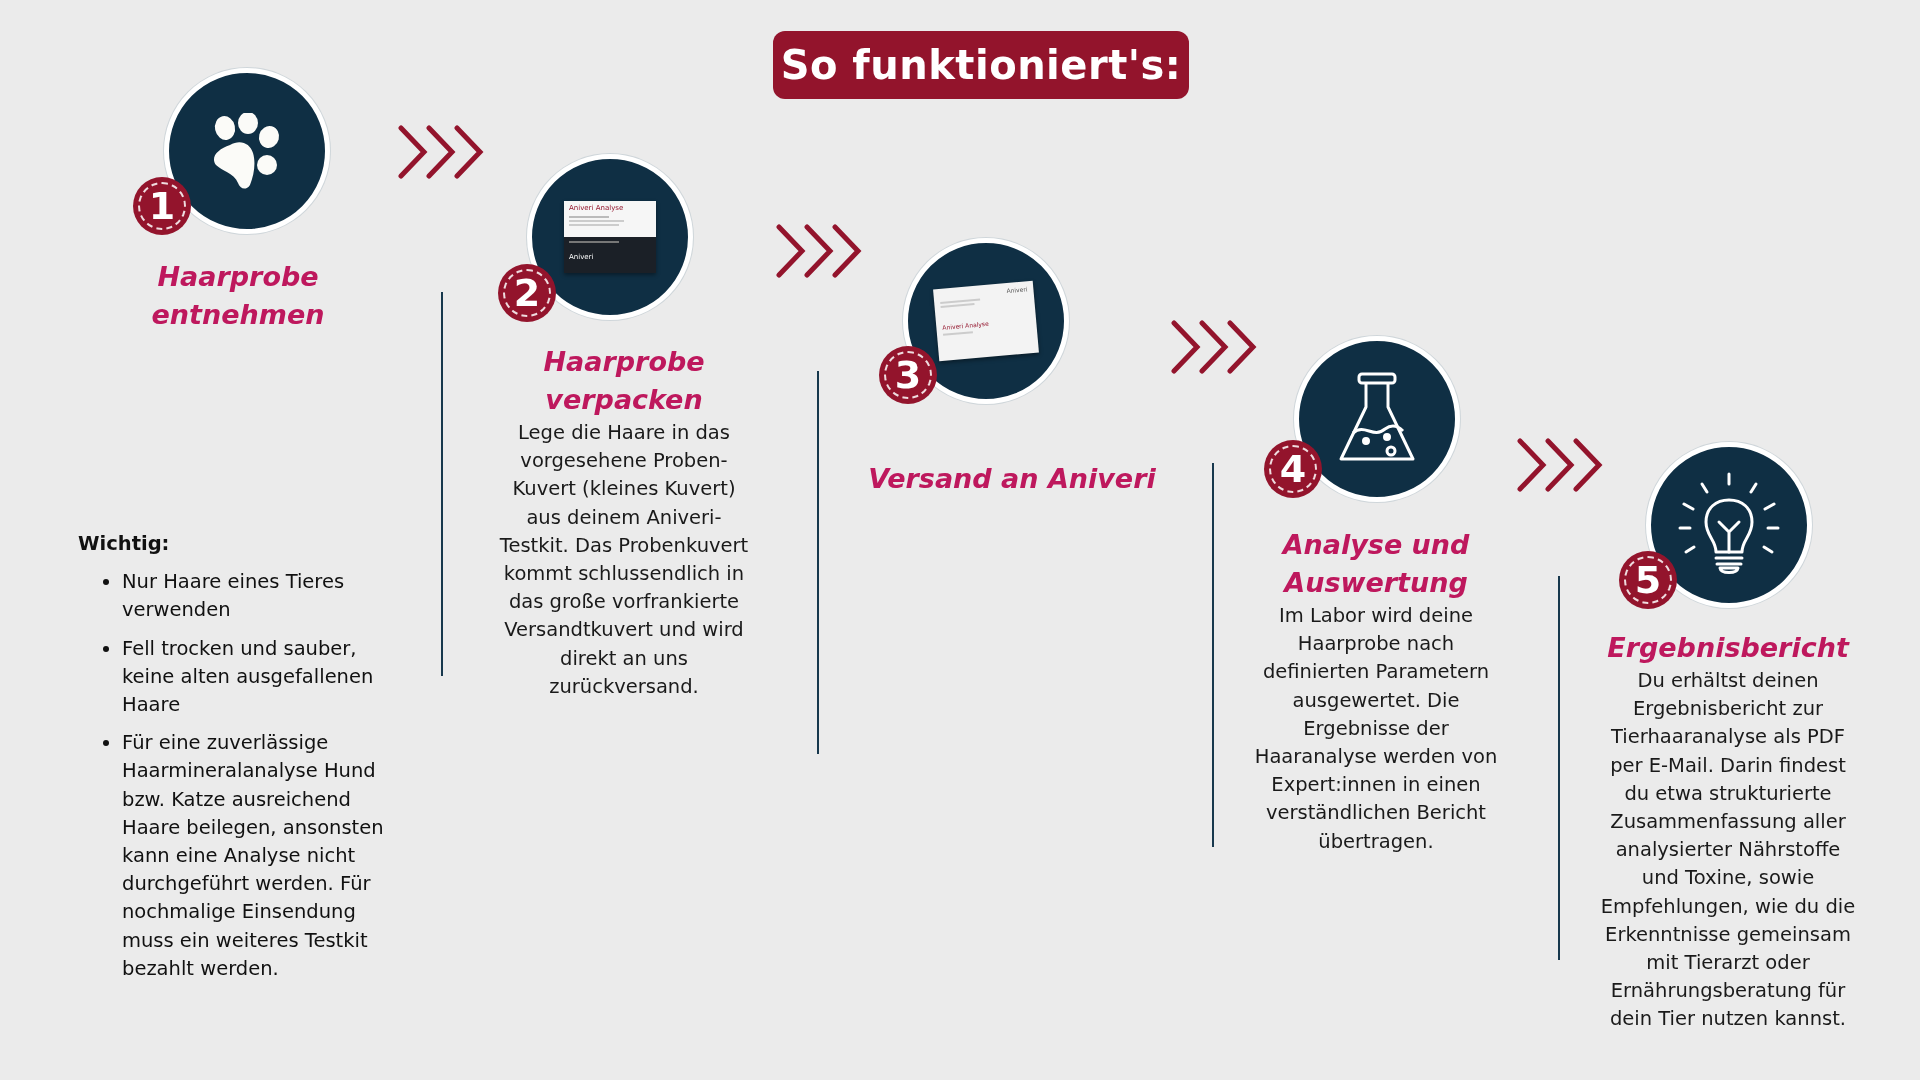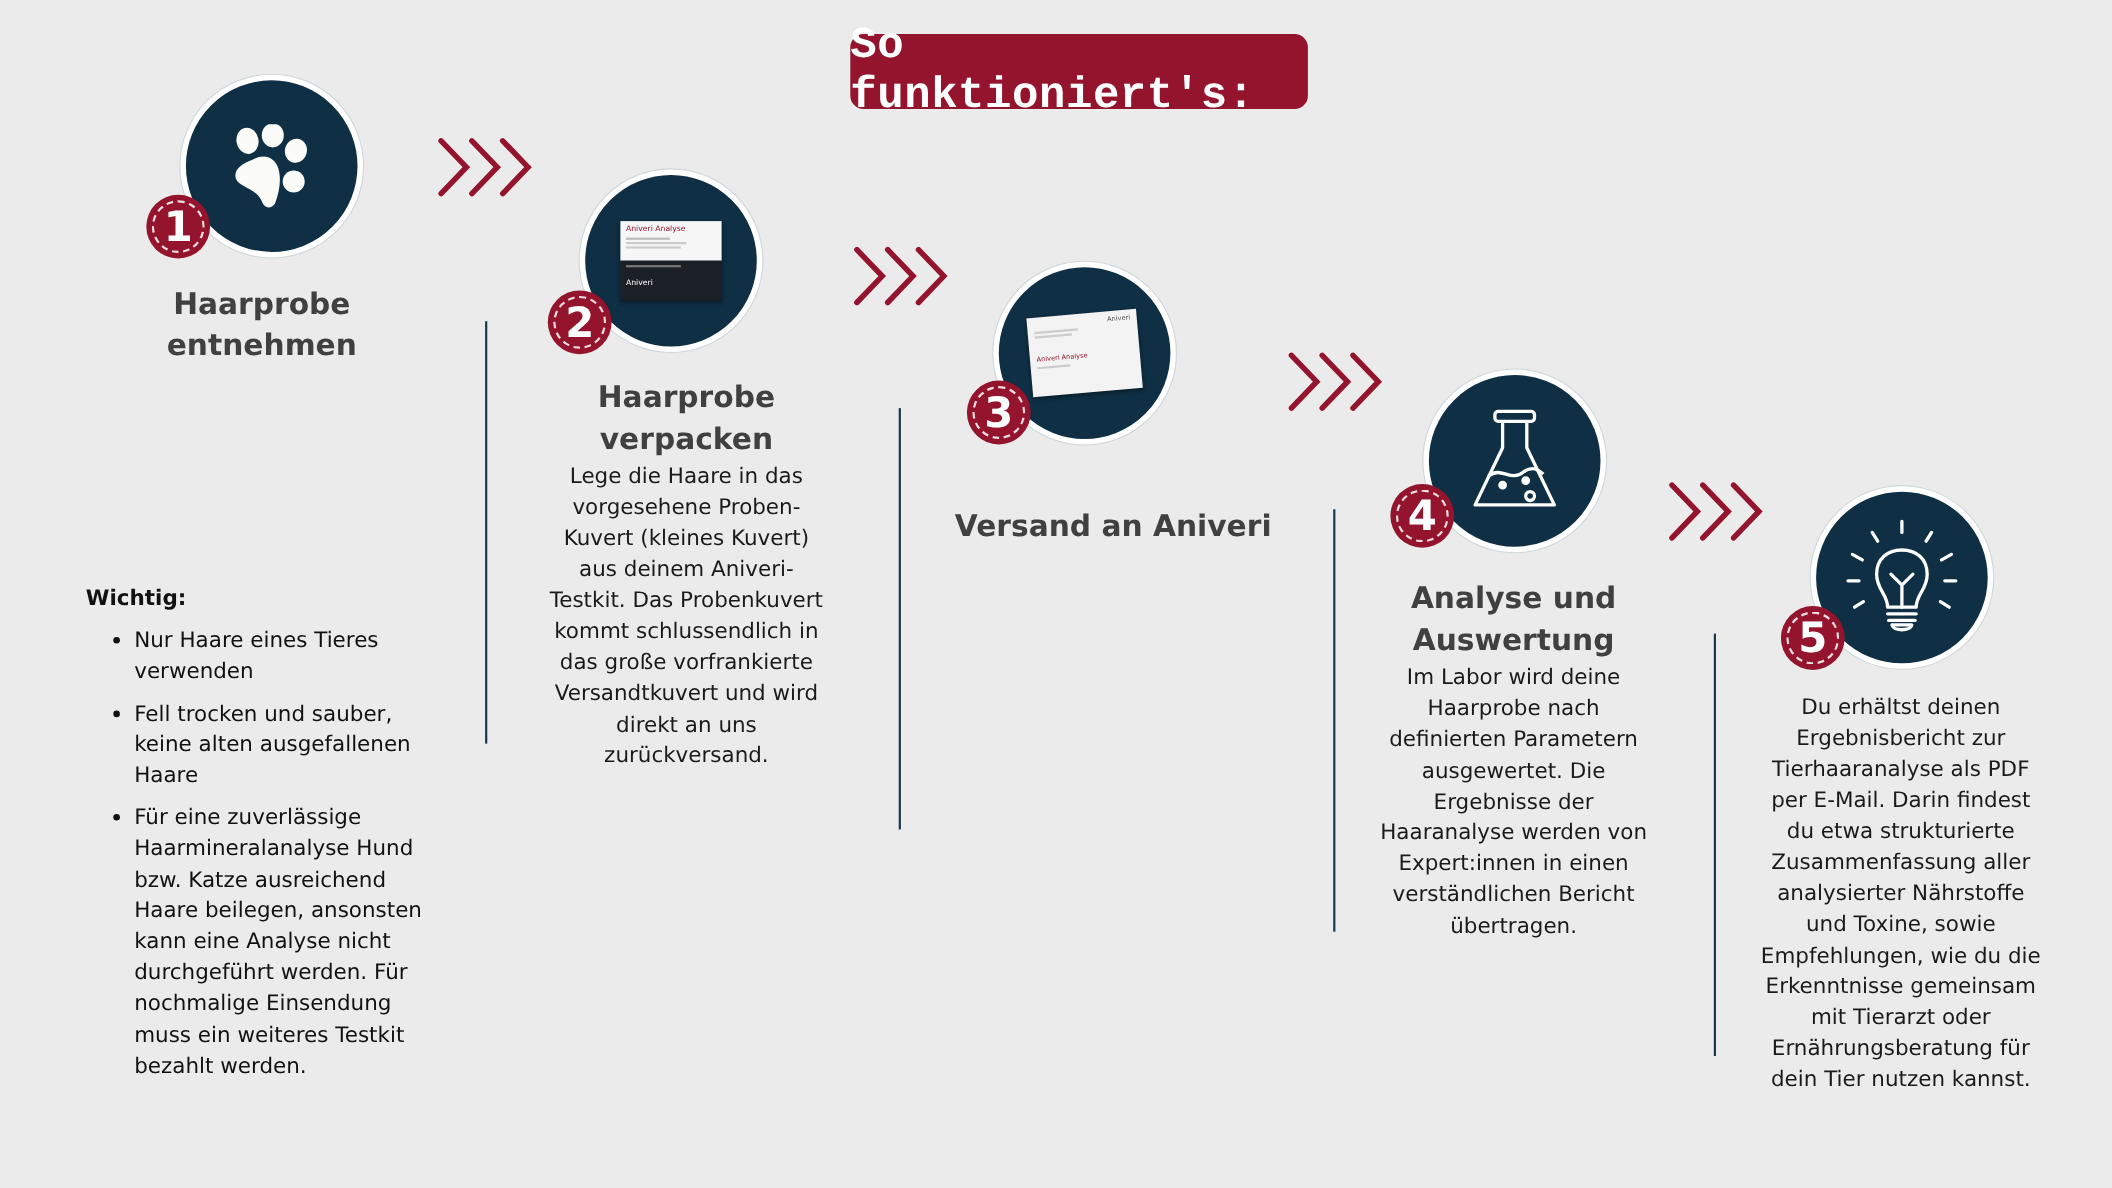--- a/index.html
+++ b/index.html
@@ -5,21 +5,21 @@
   html, body { margin:0; padding:0; }
   body {
     width:1920px; height:1080px; overflow:hidden; position:relative;
     background:#ebebeb;
     font-family:"DejaVu Sans","Liberation Sans",sans-serif;
     color:#111;
   }
   .title-box {
     position:absolute; left:773px; top:31px; width:416px; height:68px;
     background:#93142c; border-radius:12px;
-    display:flex; align-items:center; justify-content:center;font-family:Liberation Mono, monospace;
+    display:flex; align-items:center; justify-content:center;
   }
   .title-box span {
     color:#fff; font-weight:bold; font-size:40px; letter-spacing:0.5px;
   }
   .circle {
     position:absolute; width:166px; height:166px; border-radius:50%;
     background:#0f2f44; border:5px solid #fff; box-sizing:border-box;
     box-shadow:0 0 0 1px #cfd6da;
     display:flex; align-items:center; justify-content:center; overflow:hidden;
   }
@@ -32,21 +32,21 @@
     content:""; position:absolute; inset:5px; border-radius:50%;
     border:2px dashed rgba(255,255,255,0.85);
   }
   .badge span {
     position:relative; color:#fff; font-weight:bold; font-size:38px; line-height:1;
   }
   .chev { position:absolute; width:86px; height:54px; }
   .divider { position:absolute; width:2px; background:#17384d; }
   .col { position:absolute; text-align:center; }
   .col h2 {
-    margin:0; font-size:27px; font-weight:bold; line-height:38px; color:#404040;
+    margin:0; font-size:27px; font-weight:bold; line-height:38px; color:#be185d;font-style:italic;
   }
   .col p {
     margin:0; font-size:19.5px; line-height:28.2px; color:#1a1a1a;
   }
   .wichtig {
     position:absolute; left:78px; top:530px; width:340px; text-align:left;
     font-size:19.5px; line-height:28.2px;
   }
   .wichtig b { display:block; font-size:19.5px; }
   .wichtig ul { margin:0; padding:0 0 0 34px; }
@@ -231,20 +231,23 @@
       <line x1="43" y1="94" x2="67" y2="94"></line>
       <path d="M46,98 H64 C63,104 47,104 46,98 Z"></path>
     </g>
   </svg>
 </div>
 <div class="badge" style="left:1619px;top:551px;">
   <span>5</span>
 </div>
 
 <div class="col" style="left:1573px;top:629px;width:310px;">
+  <h2>
+    <span>Ergebnisbericht</span>
+  </h2>
   <p>
     <span>Du erhältst deinen</span><br>
     <span>Ergebnisbericht zur</span><br>
     <span>Tierhaaranalyse als PDF</span><br>
     <span>per E-Mail. Darin findest</span><br>
     <span>du etwa strukturierte</span><br>
     <span>Zusammenfassung aller</span><br>
     <span>analysierter Nährstoffe</span><br>
     <span>und Toxine, sowie</span><br>
     <span>Empfehlungen, wie du die</span><br>

